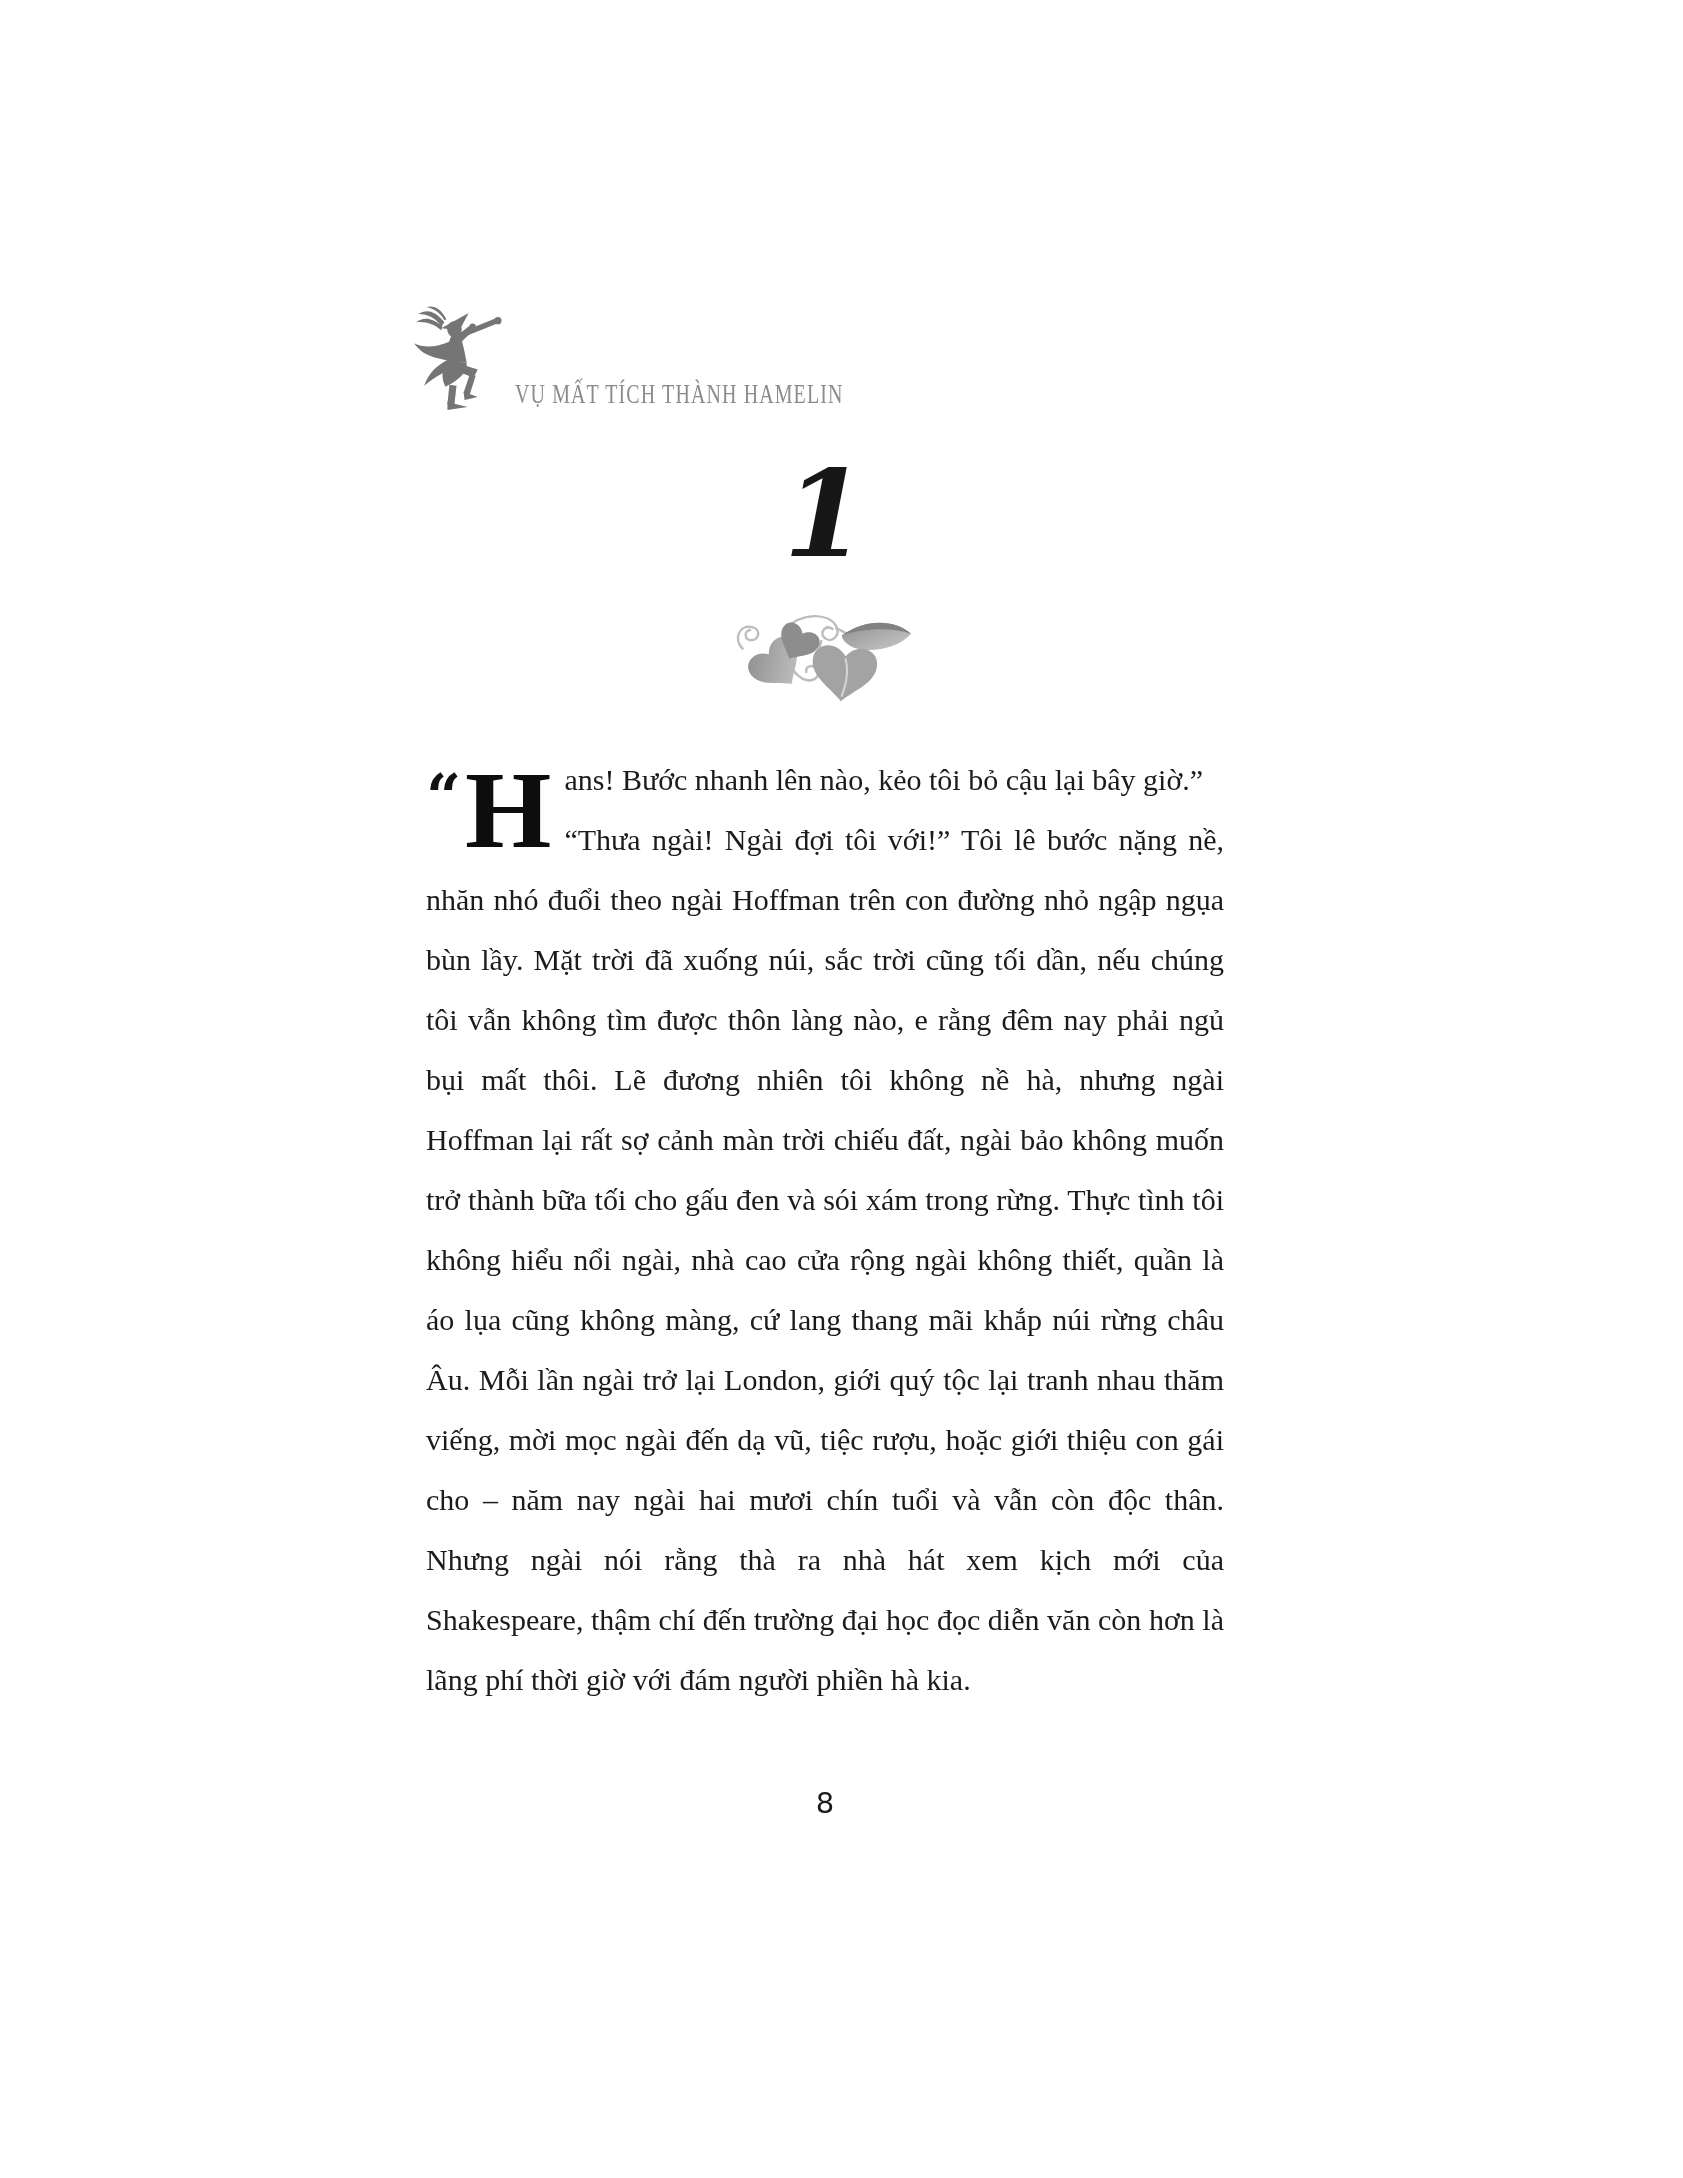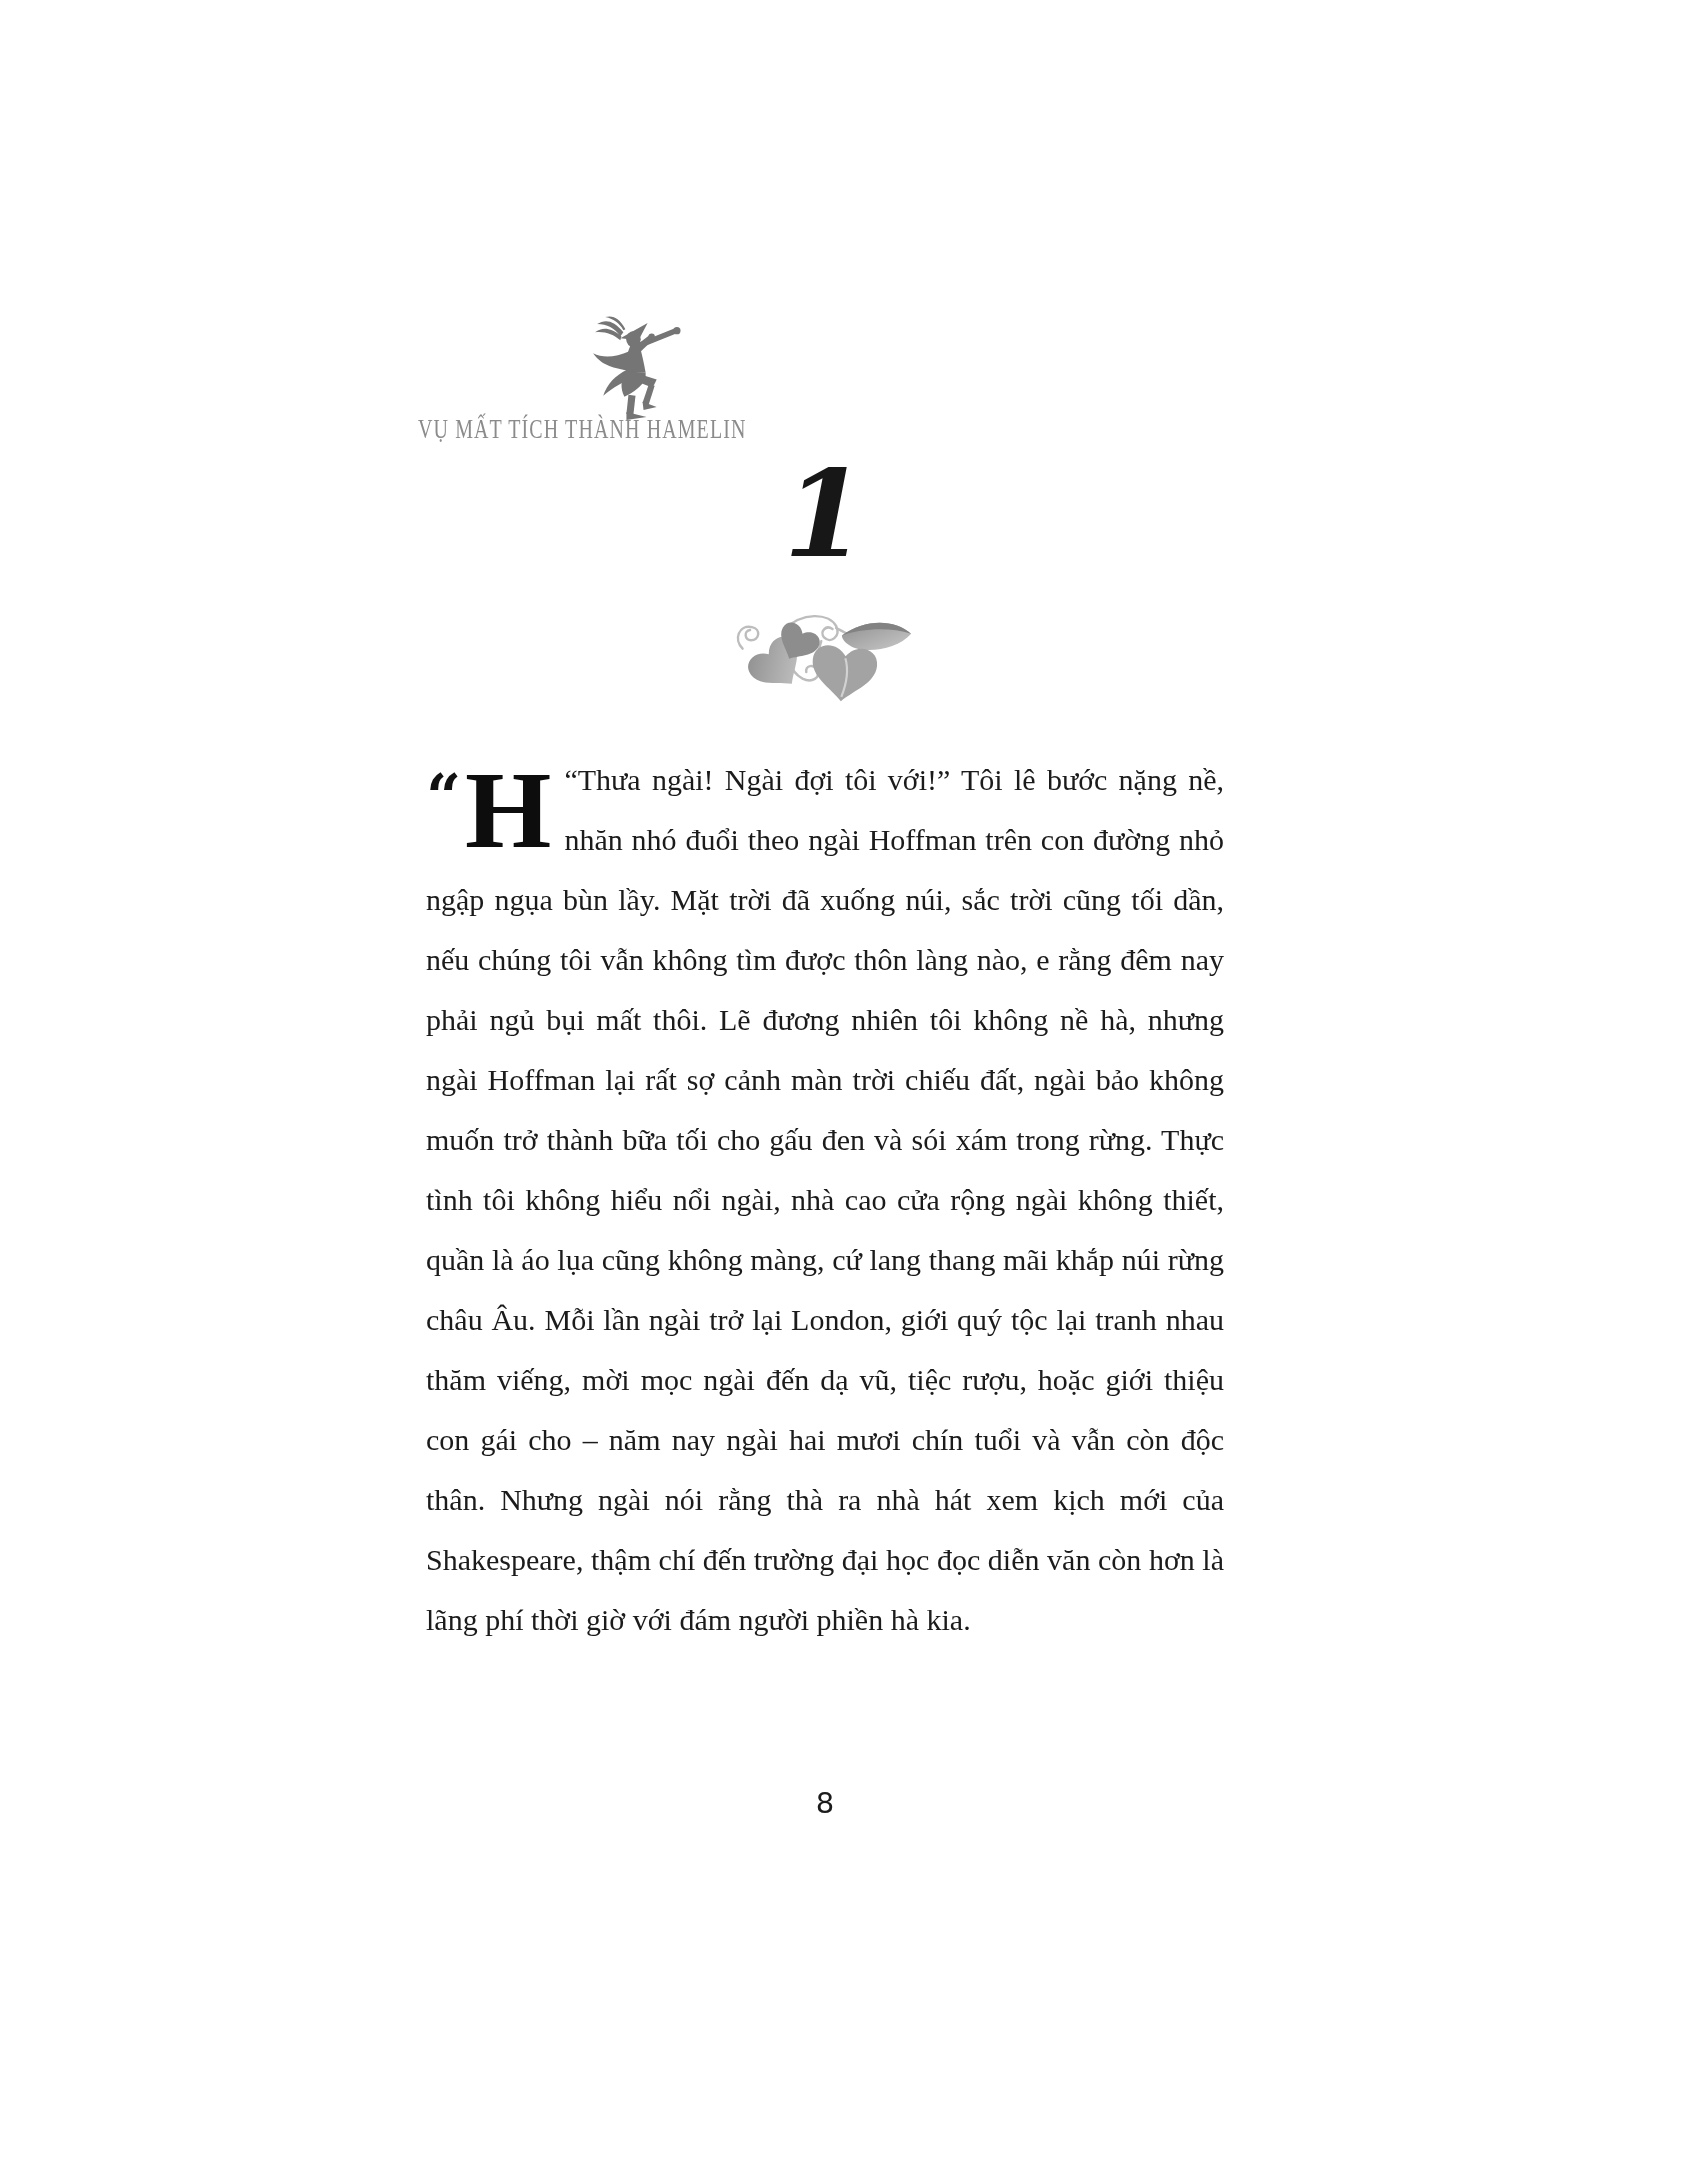--- a/index.html
+++ b/index.html
@@ -10,25 +10,24 @@
     background: #ffffff;
     overflow: hidden;
     font-family: "Liberation Serif", "DejaVu Serif", serif;
     color: #1b1b1b;
   }
 
   
   .chapter-header {
     position: absolute;
     left: 408px;
-    top: 315px;
+    top: 303px;
     height: 107px;
     display: flex;
-    align-items: center;
-    flex-direction: column;
+    align-items: flex-end;
   }
   .piper-wrap { width: 97px; height: 105px; flex: 0 0 auto; }
   .piper-wrap svg { width: 100%; height: 100%; display: block; }
   .running-title {
     margin-left: 10px;
     font-family: "Liberation Serif", "DejaVu Serif", serif;
     font-size: 27px;
     font-weight: 400;
     letter-spacing: 1.5px;
     color: #8b8b8b;
@@ -186,19 +185,20 @@
       <g transform="translate(122,60) rotate(6) scale(1.15)">
         <path d="M0,0 C10,-14 30,-10 30,6 C30,22 12,30 0,42 C-12,30 -30,22 -30,6 C-30,-10 -10,-14 0,0 Z" fill="#a3a3a3"></path>
         <path d="M0,2 C4,12 4,24 0,38" fill="none" stroke="#d2d2d2" stroke-width="2"></path>
       </g>
     </svg>
   </div>
 
   <main class="text-block">
     <span class="big-quote">“</span>
     <span class="drop-cap">H</span>
+    <p class="para">ans! Bước nhanh lên nào, kẻo tôi bỏ cậu lại bây giờ.”</p>
     <p class="para">“Thưa ngài! Ngài đợi tôi với!” Tôi lê bước nặng nề, nhăn nhó đuổi theo ngài Hoffman trên con đường nhỏ ngập ngụa bùn lầy. Mặt trời đã xuống núi, sắc trời cũng tối dần, nếu chúng tôi vẫn không tìm được thôn làng nào, e rằng đêm nay phải ngủ bụi mất thôi. Lẽ đương nhiên tôi không nề hà, nhưng ngài Hoffman lại rất sợ cảnh màn trời chiếu đất, ngài bảo không muốn trở thành bữa tối cho gấu đen và sói xám trong rừng. Thực tình tôi không hiểu nổi ngài, nhà cao cửa rộng ngài không thiết, quần là áo lụa cũng không màng, cứ lang thang mãi khắp núi rừng châu Âu. Mỗi lần ngài trở lại London, giới quý tộc lại tranh nhau thăm viếng, mời mọc ngài đến dạ vũ, tiệc rượu, hoặc giới thiệu con gái cho – năm nay ngài hai mươi chín tuổi và vẫn còn độc thân. Nhưng ngài nói rằng thà ra nhà hát xem kịch mới của Shakespeare, thậm chí đến trường đại học đọc diễn văn còn hơn là lãng phí thời giờ với đám người phiền hà kia.</p>
   </main>
 
   <div class="page-number">8</div>
 
 </div>
 
 
 </body></html>

